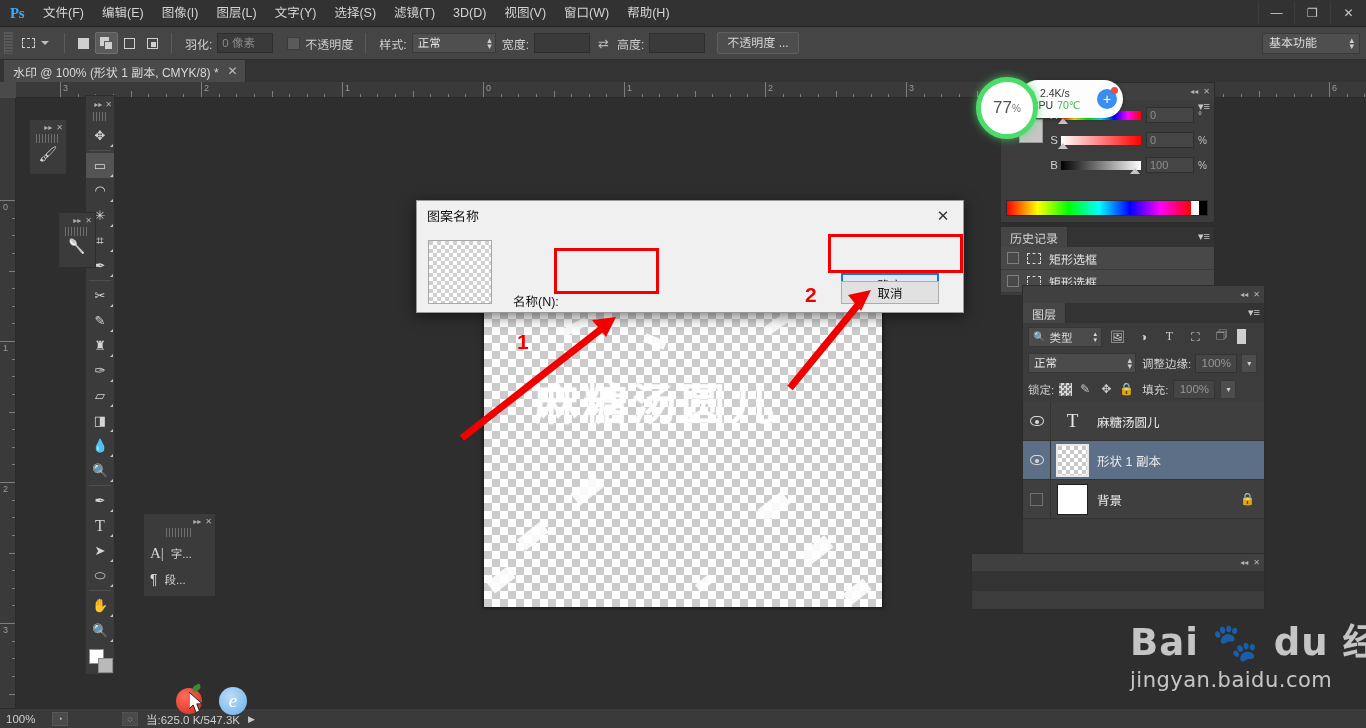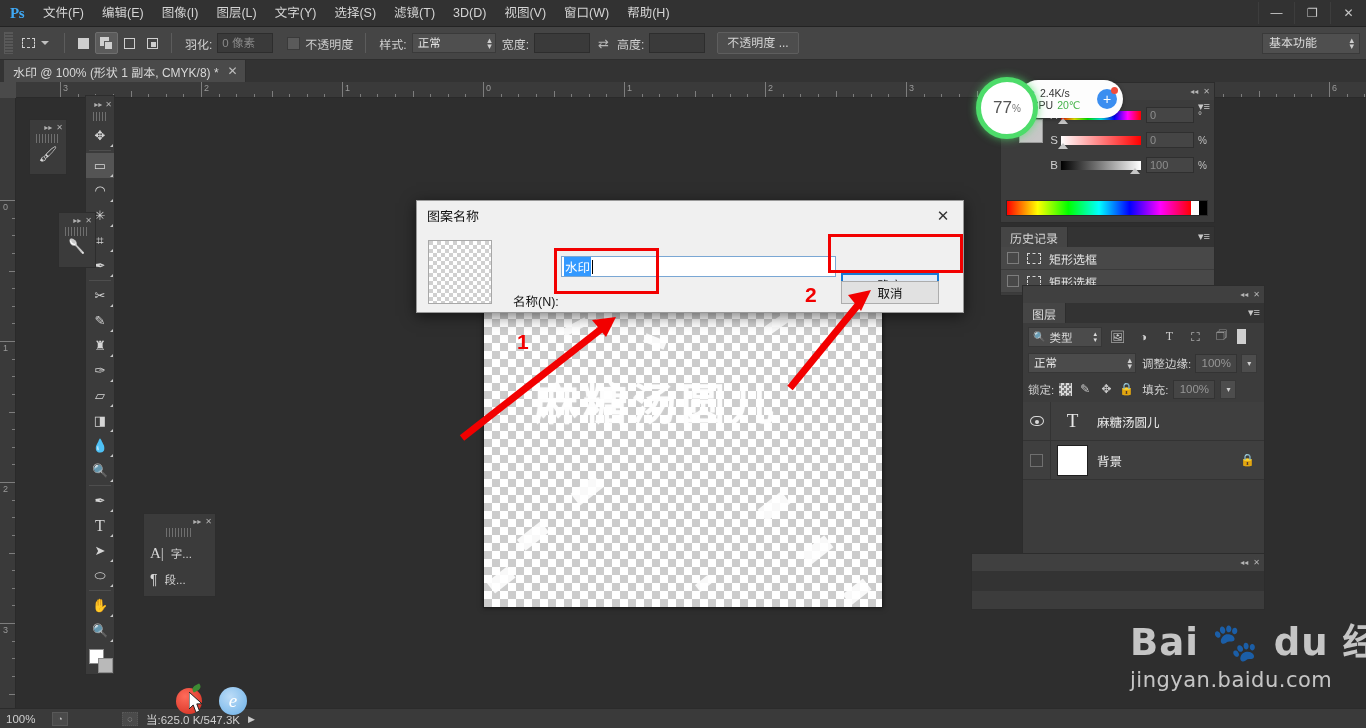--- a/index.html
+++ b/index.html
@@ -817,20 +817,27 @@
     </div>
 
     <div id="layerList">
         <div class="layer-row">
           <div class="eye-cell">
             <div class="eye"></div>
           </div>
           <div class="thumb typeT">T</div>
           <div class="layer-name">麻糖汤圆儿</div>
         </div>
+        <div class="layer-row sel">
+          <div class="eye-cell">
+            <div class="eye"></div>
+          </div>
+          <div class="thumb checker"></div>
+          <div class="layer-name">形状 1 副本</div>
+        </div>
         <div class="layer-row">
           <div class="eye-cell">
             <div class="eye-empty"></div>
           </div>
           <div class="thumb white"></div>
           <div class="layer-name">背景</div>
           <div class="layer-lock">🔒</div>
         </div>
       </div>
 
@@ -878,24 +885,20 @@
       <span class="dlg-x">✕</span>
     </div>
     <div class="dlg-body">
       <div class="pat-preview"></div>
       <div class="dlg-lbl">名称(N):</div>
       <div class="dlg-btn primary" style="left:424px;top:19px;margin-top:24px;">确定</div>
       <div class="dlg-btn" style="left:424px;top:51px;">取消</div>
     </div>
   </div>
 
-  <div class="name-input">
-    <span class="name-sel">水印</span>
-    <span class="caret"></span>
-  </div>
 
   <div class="anno-box" style="left:554px;top:248px;width:105px;height:46px;"></div>
   <div class="anno-box" style="left:828px;top:234px;width:135px;height:39px;"></div>
   <div class="anno-num" style="left:517px;top:330px;">1</div>
   <div class="anno-num" style="left:805px;top:283px;">2</div>
 
   <svg class="anno-svg">
 
     <g>
       <line x1="462" y1="438" x2="605" y2="326" stroke="#f20000" stroke-width="7"></line>
@@ -908,21 +911,21 @@
     </g>
   </svg>
 
   <div class="netwidget">
     <div class="nw-row">
       <span class="nw-arrow">↑</span>
       <span>2.4K/s</span>
     </div>
     <div class="nw-row">
       <span>CPU</span>
-      <span class="nw-temp">20℃</span>
+      <span class="nw-temp">70℃</span>
     </div>
     <div class="nw-plus">+</div>
     <div class="nw-dot"></div>
   </div>
   <div class="pctcircle">
     <b>77</b>
     <i>%</i>
   </div>
 
   <div class="baidu-wm">

